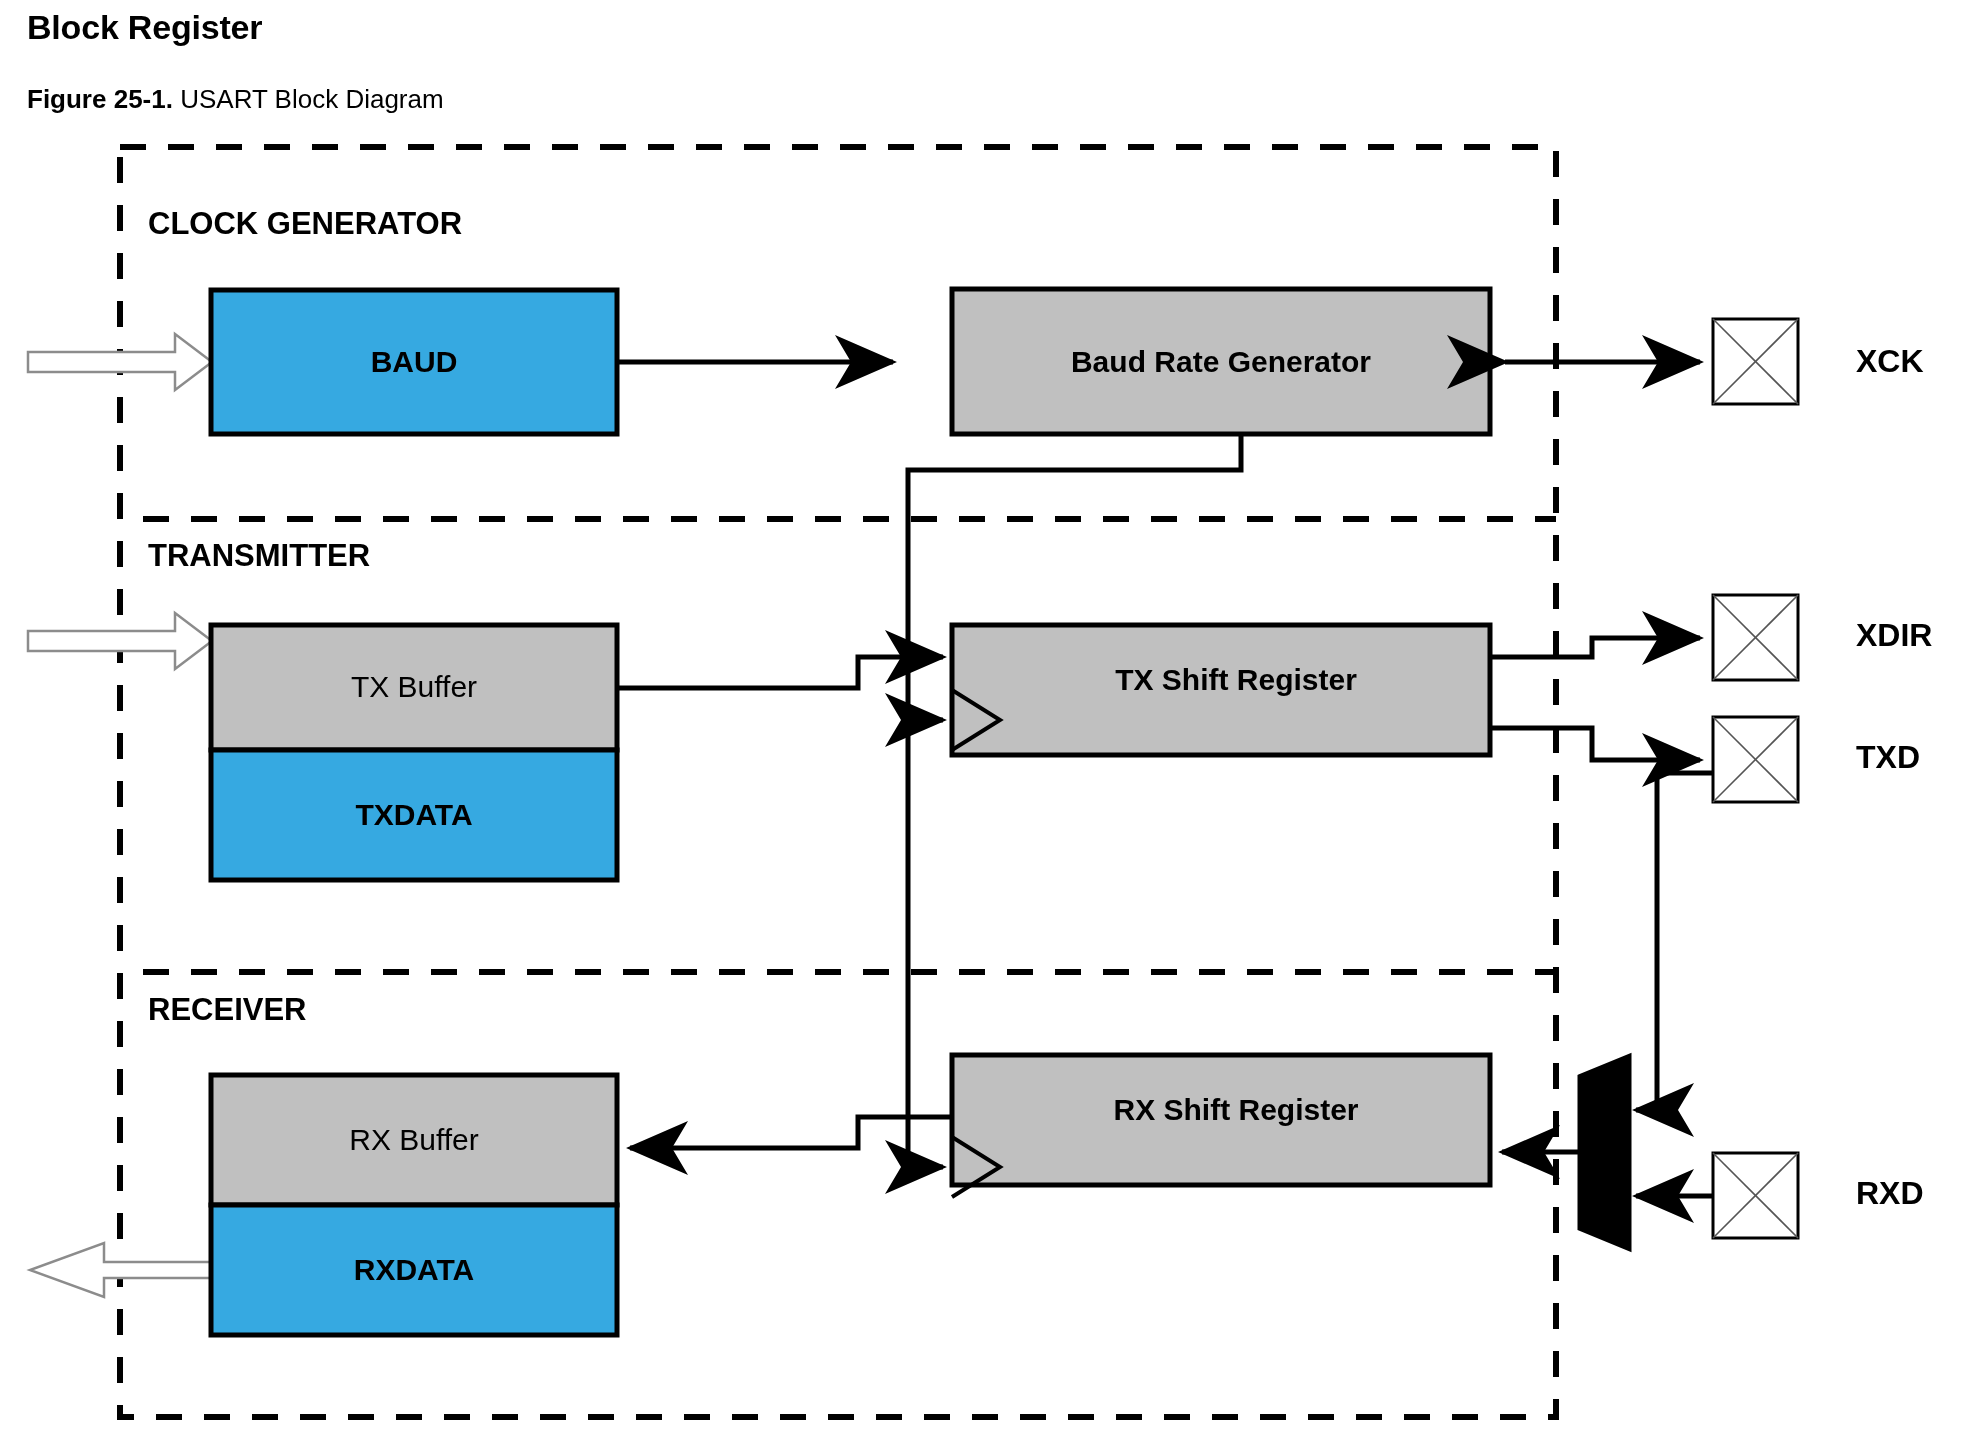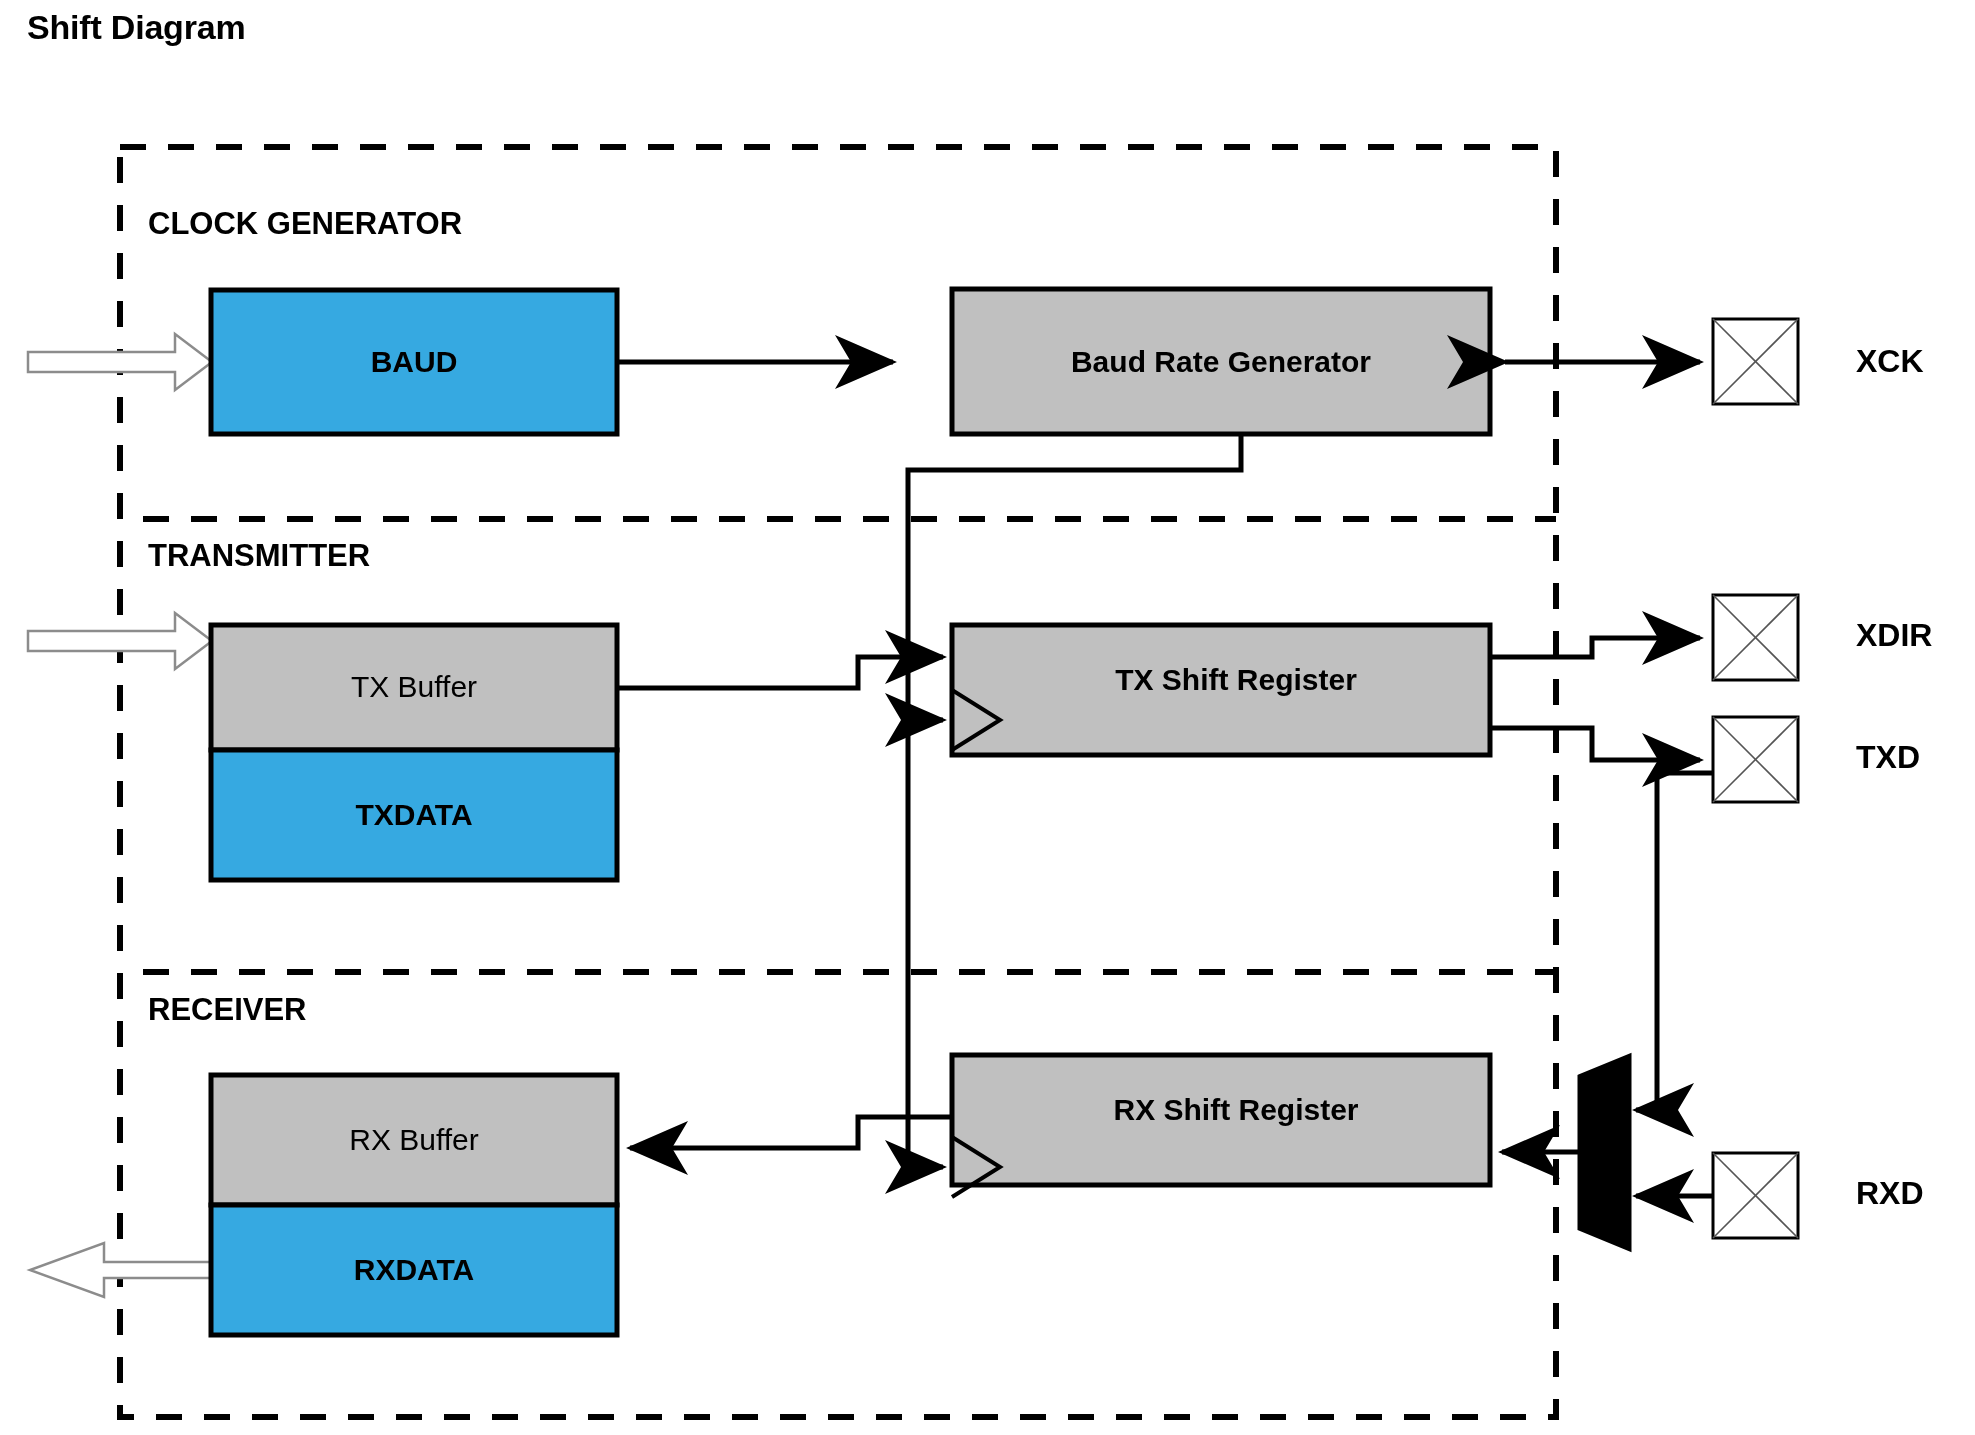--- a/index.html
+++ b/index.html
@@ -119,22 +119,26 @@
   }
   .jdot {
     fill: #000000;
   }
 </style>
 </head>
 <body>
 
 <div id="page">
 
-  <div class="heading">Shift Diagram</div>
-
+  <div class="heading">Block Register</div>
+
+  <div class="figcap">
+    <span class="figlbl">Figure 25-1.</span>
+    <span>USART Block Diagram</span>
+  </div>
 
   <svg id="diagram" viewBox="0 0 1975 1435">
 
     <defs>
       <marker id="ah" markerWidth="13" markerHeight="13" refX="11.6" refY="6.5" orient="auto" markerUnits="strokeWidth">
         <path d="M0,1.1 L12.4,6.5 L0,11.9 L3.2,6.5 Z" fill="#000000"></path>
       </marker>
       <marker id="ahs" markerWidth="13" markerHeight="13" refX="11.6" refY="6.5" orient="auto" markerUnits="strokeWidth">
         <path d="M0,1.1 L12.4,6.5 L0,11.9 L3.2,6.5 Z" fill="#000000"></path>
       </marker>

